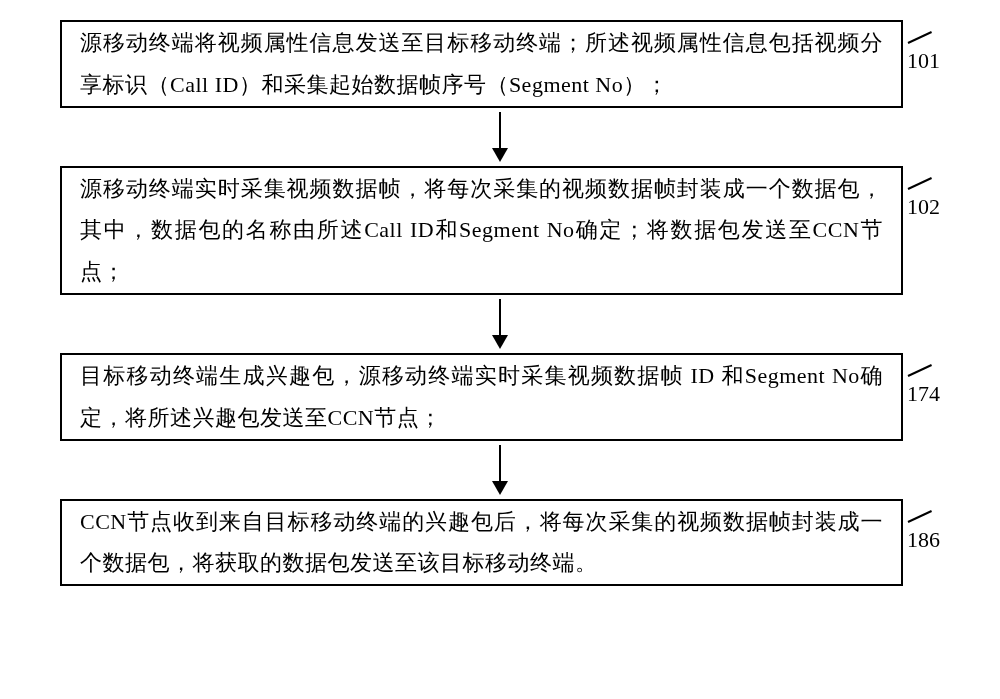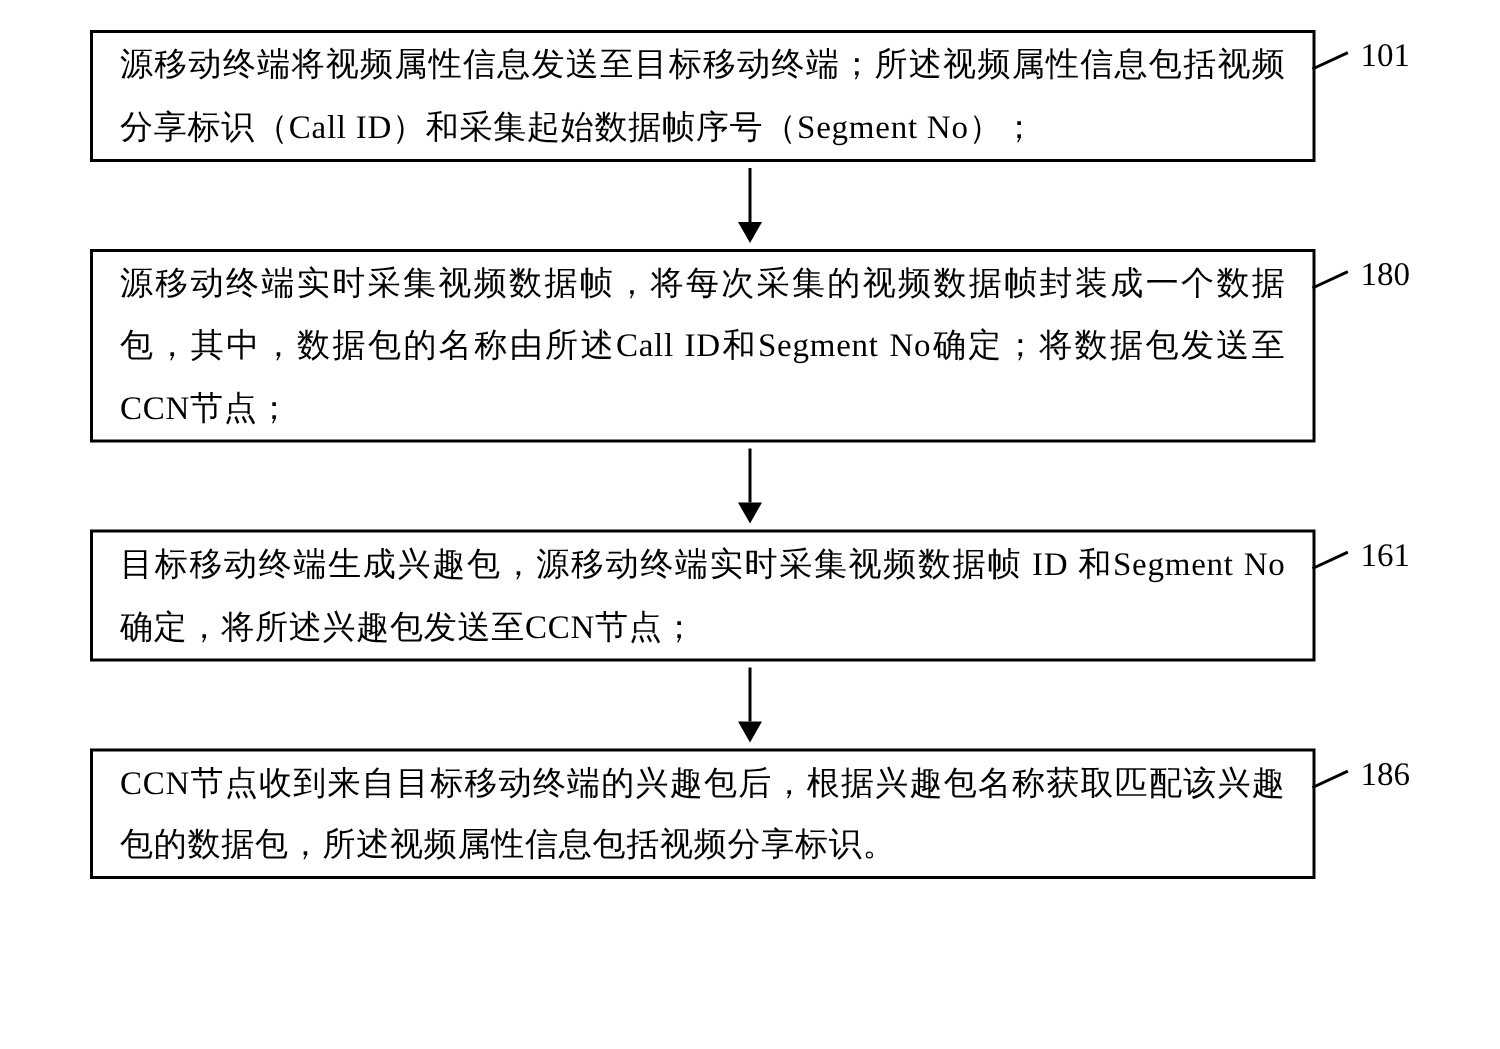--- a/index.html
+++ b/index.html
@@ -32,21 +32,21 @@
     width: 932px;
     line-height: 1.9;
     box-sizing: border-box;
     background: #fff;
     text-align: justify;
     text-justify: inter-ideograph;
     letter-spacing: 0.5px;
   }
   .lead {
     display: flex;
-    flex-direction: row;
+    flex-direction: column;
     align-items: center;
     margin-left: -2px;
   }
   .lead-line {
     width: 26px;
     height: 2px;
     background: #000;
     transform: rotate(-25deg);
     transform-origin: left center;
     margin-top: 22px;
@@ -97,47 +97,47 @@
     <div class="arrow-line"></div>
     <div class="arrow-head"></div>
   </div>
 
   <div class="row">
     <div class="box">
       <span>源移动终端实时采集视频数据帧，将每次采集的视频数据帧封装成一个数据包，其中，数据包的名称由所述Call ID和Segment No确定；将数据包发送至CCN节点；</span>
     </div>
     <div class="lead">
       <div class="lead-line"></div>
-      <div class="step-num">180</div>
+      <div class="step-num">102</div>
     </div>
   </div>
 
   <div class="arrow">
     <div class="arrow-line"></div>
     <div class="arrow-head"></div>
   </div>
 
   <div class="row">
     <div class="box">
       <span>目标移动终端生成兴趣包，源移动终端实时采集视频数据帧 ID 和Segment No确定，将所述兴趣包发送至CCN节点；</span>
     </div>
     <div class="lead">
       <div class="lead-line"></div>
-      <div class="step-num">161</div>
+      <div class="step-num">174</div>
     </div>
   </div>
 
   <div class="arrow">
     <div class="arrow-line"></div>
     <div class="arrow-head"></div>
   </div>
 
   <div class="row">
     <div class="box">
-      <span>CCN节点收到来自目标移动终端的兴趣包后，根据兴趣包名称获取匹配该兴趣包的数据包，所述视频属性信息包括视频分享标识。</span>
+      <span>CCN节点收到来自目标移动终端的兴趣包后，将每次采集的视频数据帧封装成一个数据包，将获取的数据包发送至该目标移动终端。</span>
     </div>
     <div class="lead">
       <div class="lead-line"></div>
       <div class="step-num">186</div>
     </div>
   </div>
 
 </div>
 
 </body></html>

